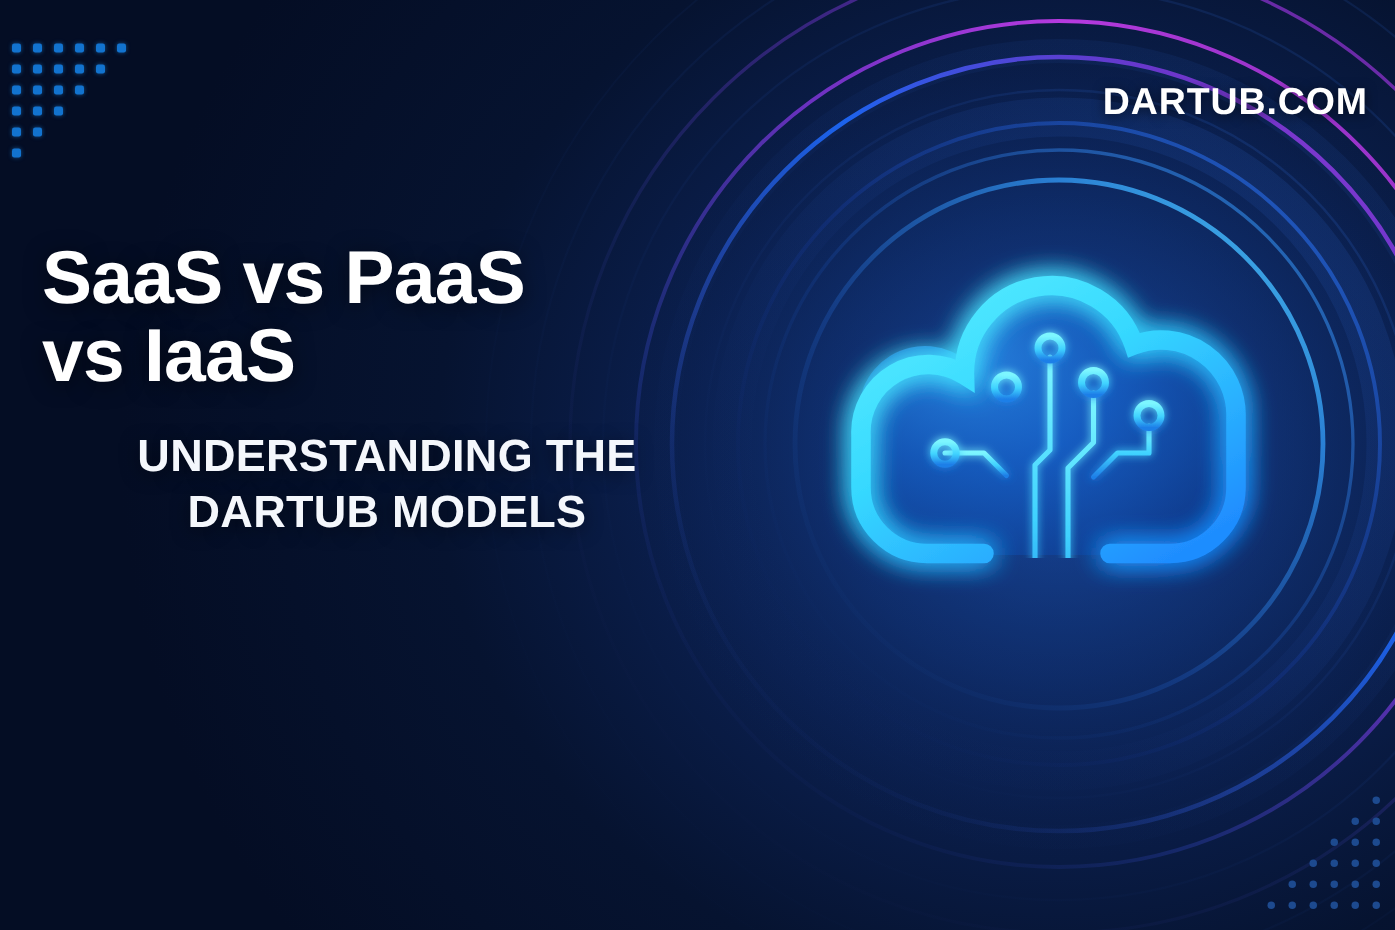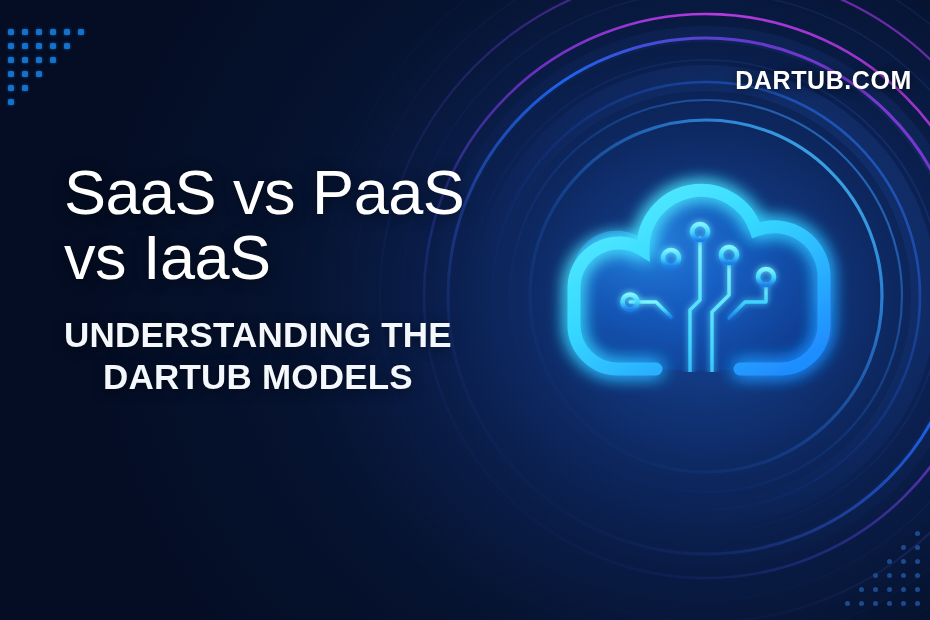--- a/index.html
+++ b/index.html
@@ -49,47 +49,46 @@
   
   #text-block {
     position:absolute;
     left:28px;
     top:160px;
     width:480px;
     z-index:6;
   }
   #main-title {
     color:#ffffff;
-    font-size:63px;
-    font-weight:normal;
+    font-size:50px;
+    font-weight:bold;
     line-height:1.03;
     letter-spacing:-0.5px;
     text-shadow:0 2px 14px rgba(0,0,0,.55);
-    margin-left:36px;
   }
   #main-title .l1 { display:block; text-align:left; }
   #main-title .l2 { display:block; text-align:left; padding-right:70px; }
   #subtitle {
     margin-top:24px;
     color:#f4f7fc;
-    font-size:35px;
+    font-size:30px;
     font-weight:bold;
     line-height:1.22;
     text-align:center;
     padding-right:20px;
     letter-spacing:0.2px;
     text-shadow:0 2px 12px rgba(0,0,0,.5);
   }
   #subtitle .s1, #subtitle .s2 { display:block; }
 
   
   #watermark {
     position:absolute;
     right:18px;
-    top:66px;
+    top:54px;
     color:#ffffff;
     font-size:25px;
     font-weight:bold;
     letter-spacing:0.6px;
     z-index:7;
     text-shadow:0 1px 8px rgba(0,0,0,.6);
   }
 
   
   #cloud-icon {

